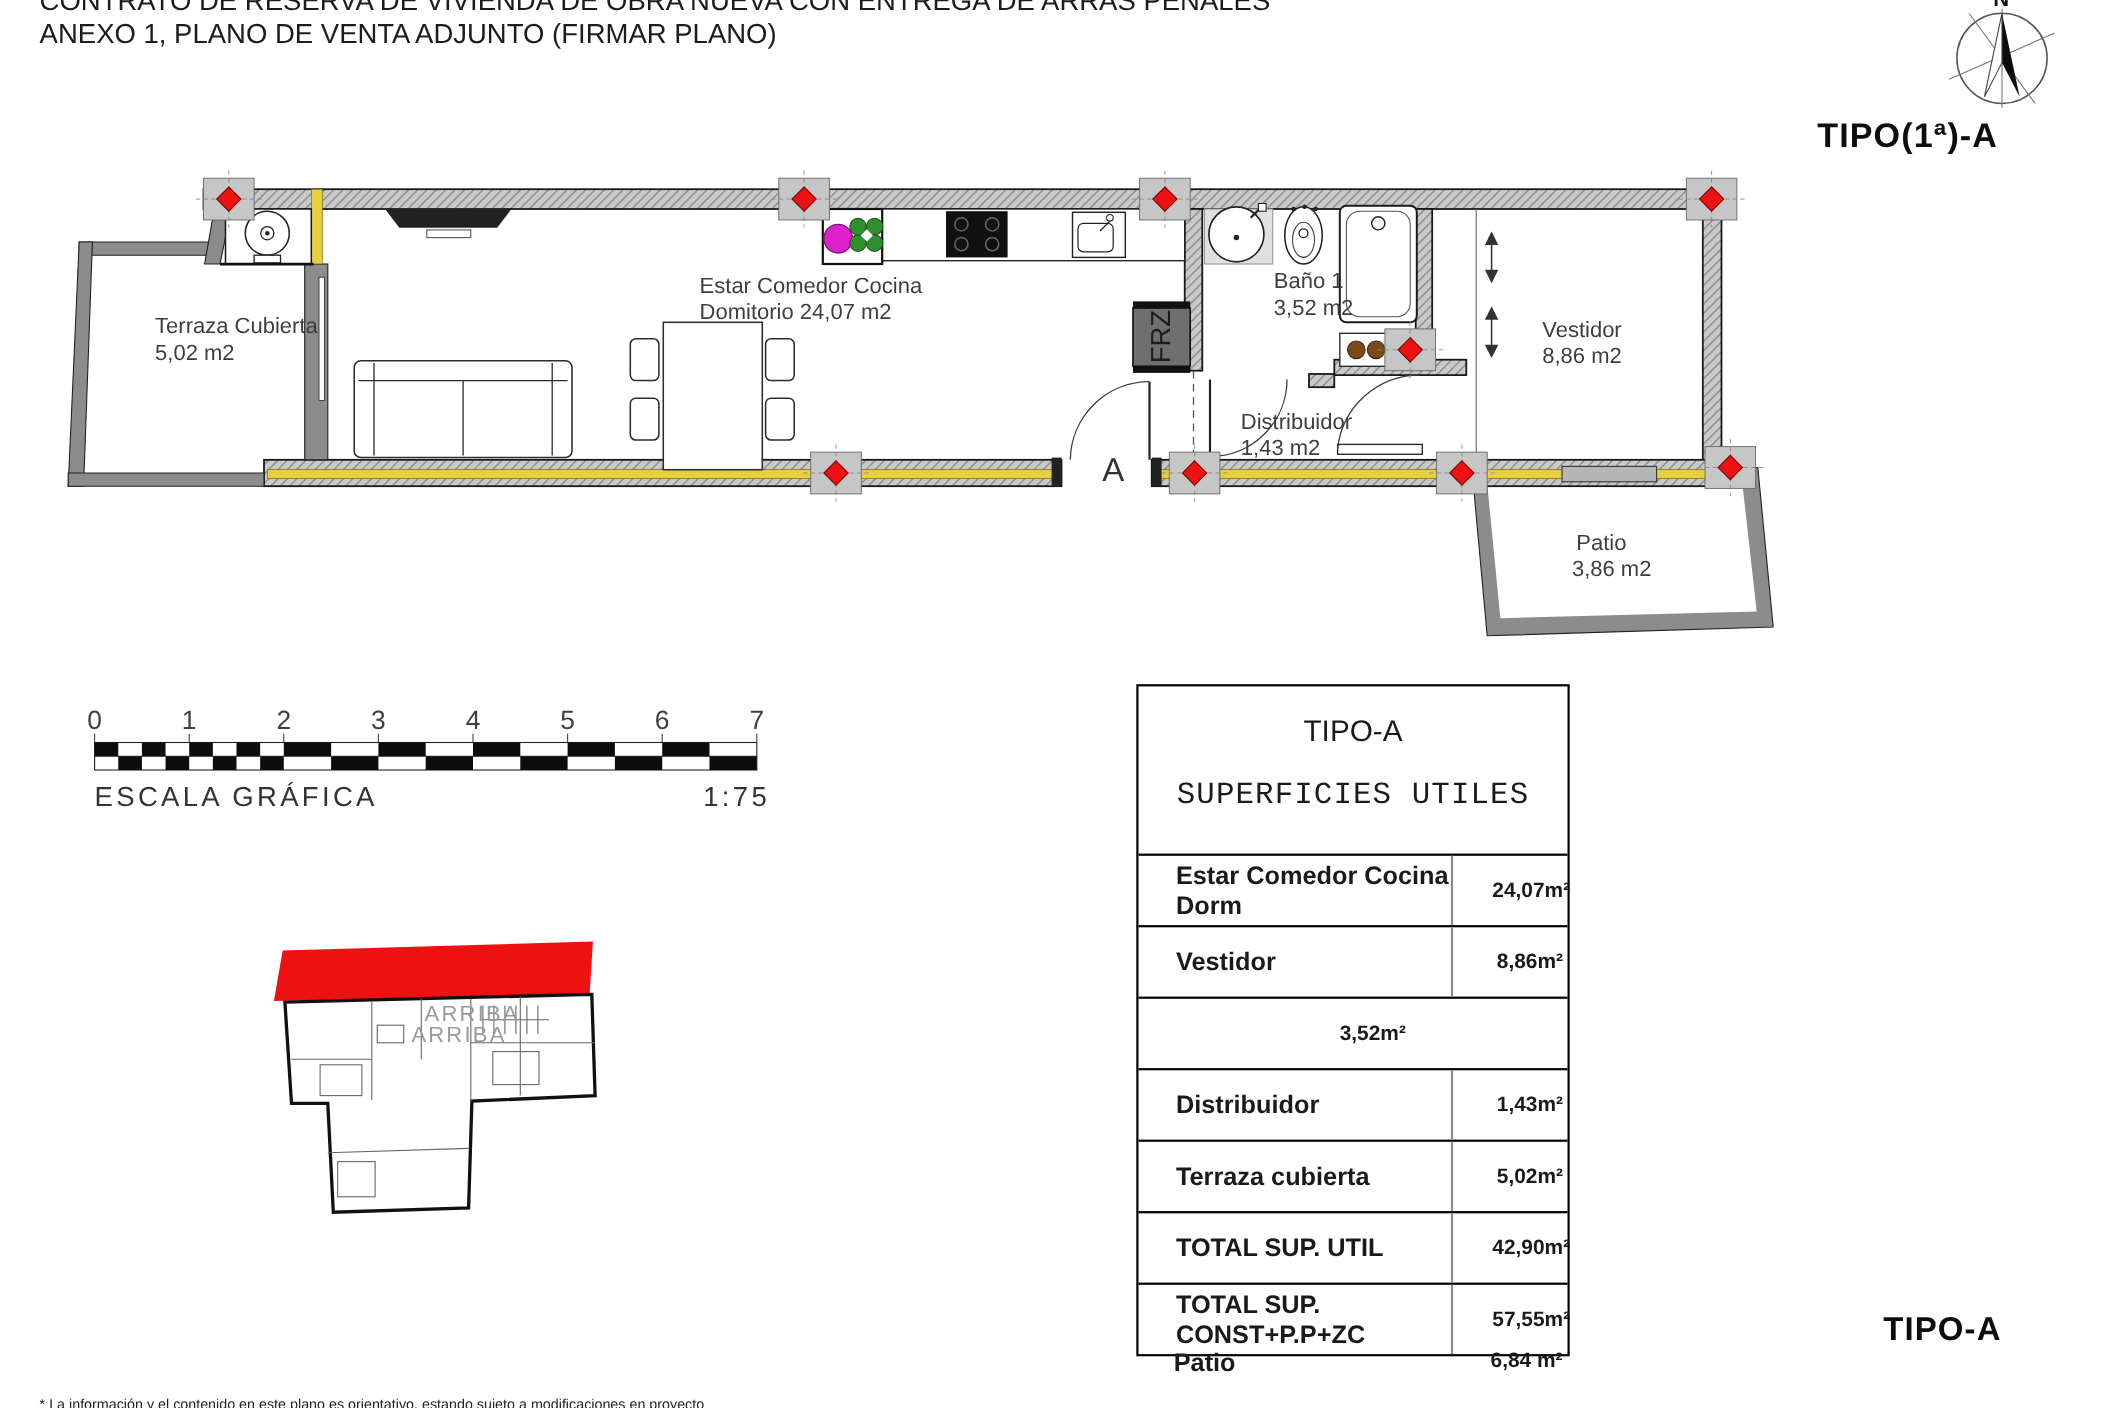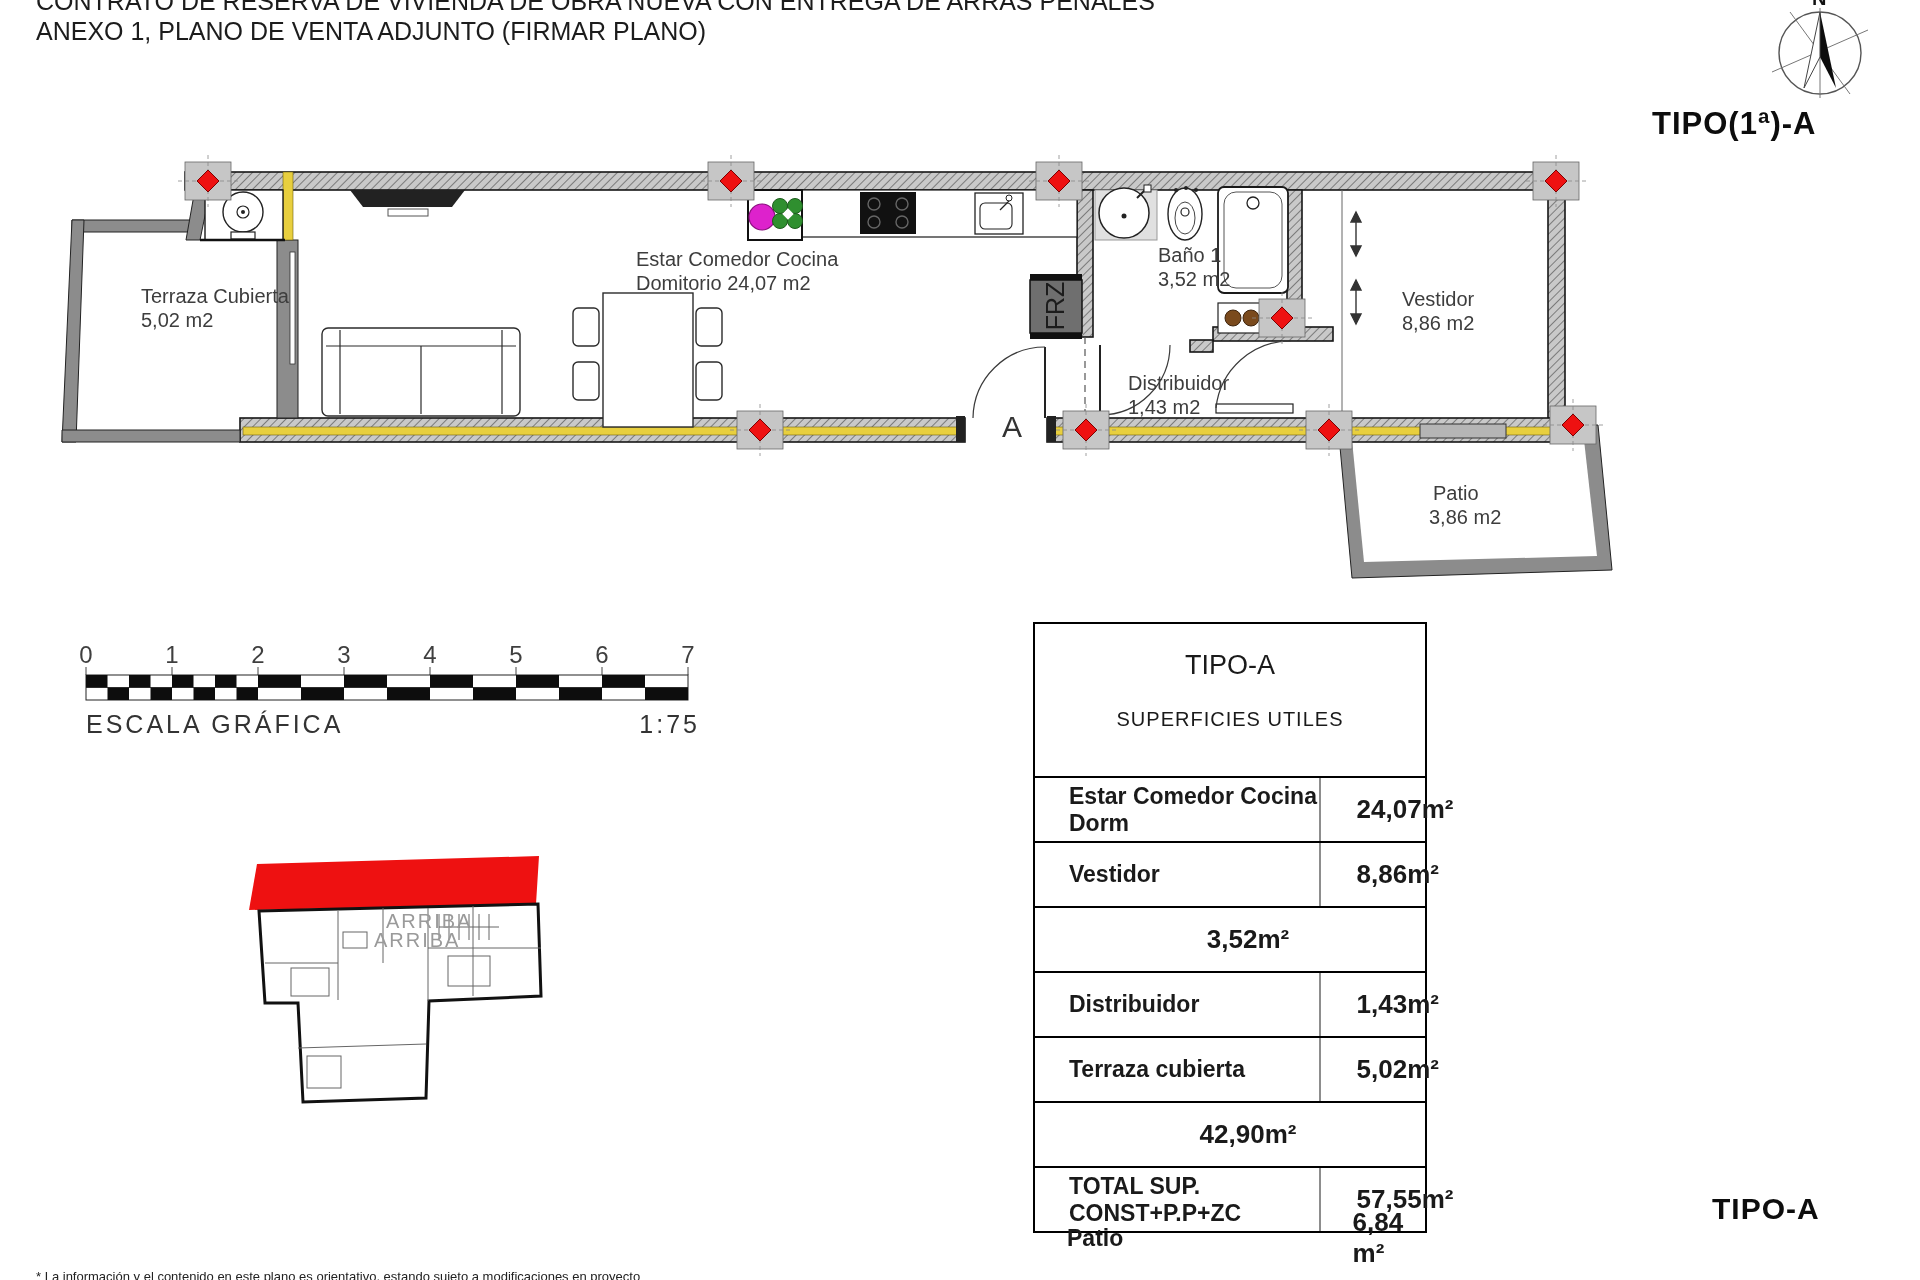--- a/index.html
+++ b/index.html
@@ -21,26 +21,26 @@
   .arc{fill:none;stroke:#3a3a3a;stroke-width:1.2;}
   .rlabel{font-family:"Liberation Sans",sans-serif;font-size:20px;fill:#3d3d3d;}
   .scalenum{font-family:"Liberation Sans",sans-serif;font-size:24px;fill:#3f3f3f;text-anchor:middle;}
   .scalecap{font-family:"Liberation Sans",sans-serif;font-size:25px;fill:#333;letter-spacing:3px;}
   .arriba{font-family:"Liberation Sans",sans-serif;font-size:20px;fill:#9a9a9a;letter-spacing:2px;}
   .kline{stroke:#666;stroke-width:1;fill:none;}
   
   .areatable{position:absolute;left:1033px;top:622px;width:390px;border:2px solid #000;background:#fff;}
   .t-head{height:126px;border-bottom:2px solid #000;text-align:center;}
   .t-head .t1{font-size:27px;margin-top:26px;}
-  .t-head .t2{font-size:20px;margin-top:27px;letter-spacing:1px;}
+  .t-head .t2{font-size:28px;margin-top:27px;letter-spacing:1px;font-family:Liberation Mono, monospace;}
   .t-row{height:63px;border-bottom:2px solid #000;display:flex;align-items:stretch;}
   .t-row:last-child{border-bottom:none;border-radius:17px;}
   .t-label{flex:0 0 64%;display:flex;align-items:center;padding-left:34px;
            font-size:23px;font-weight:bold;border-right:2px solid #8d8d8d;}
-  .t-value{flex:1;display:flex;align-items:center;justify-content:center;font-size:26px;font-weight:bold;padding-left:36px;}
+  .t-value{flex:1;display:flex;align-items:center;justify-content:center;font-size:19px;font-weight:bold;padding-left:36px;}
   .patio-row{position:absolute;left:1033px;top:1210px;width:390px;height:56px;display:flex;}
   .patio-row .t-label{border-right:none;}
 </style>
 </head>
 <body>
 
 <svg width="1920" height="1280" viewBox="0 0 1920 1280">
   <defs>
     <pattern id="hatch" width="6" height="6" patternTransform="rotate(45)" patternUnits="userSpaceOnUse">
       <rect width="6" height="6" fill="#c9c9c9"></rect>
@@ -390,20 +390,21 @@
   </div>
   <div class="t-row">
     <div class="t-label">Distribuidor</div>
     <div class="t-value">1,43m²</div>
   </div>
   <div class="t-row">
     <div class="t-label">Terraza cubierta</div>
     <div class="t-value">5,02m²</div>
   </div>
   <div class="t-row">
+    <div class="t-label">TOTAL SUP. UTIL</div>
     <div class="t-value">42,90m²</div>
   </div>
   <div class="t-row">
     <div class="t-label">TOTAL SUP. CONST+P.P+ZC</div>
     <div class="t-value">57,55m²</div>
   </div>
 </div>
 <div class="patio-row">
   <div class="t-label">Patio</div>
   <div class="t-value">6,84 m²</div>

